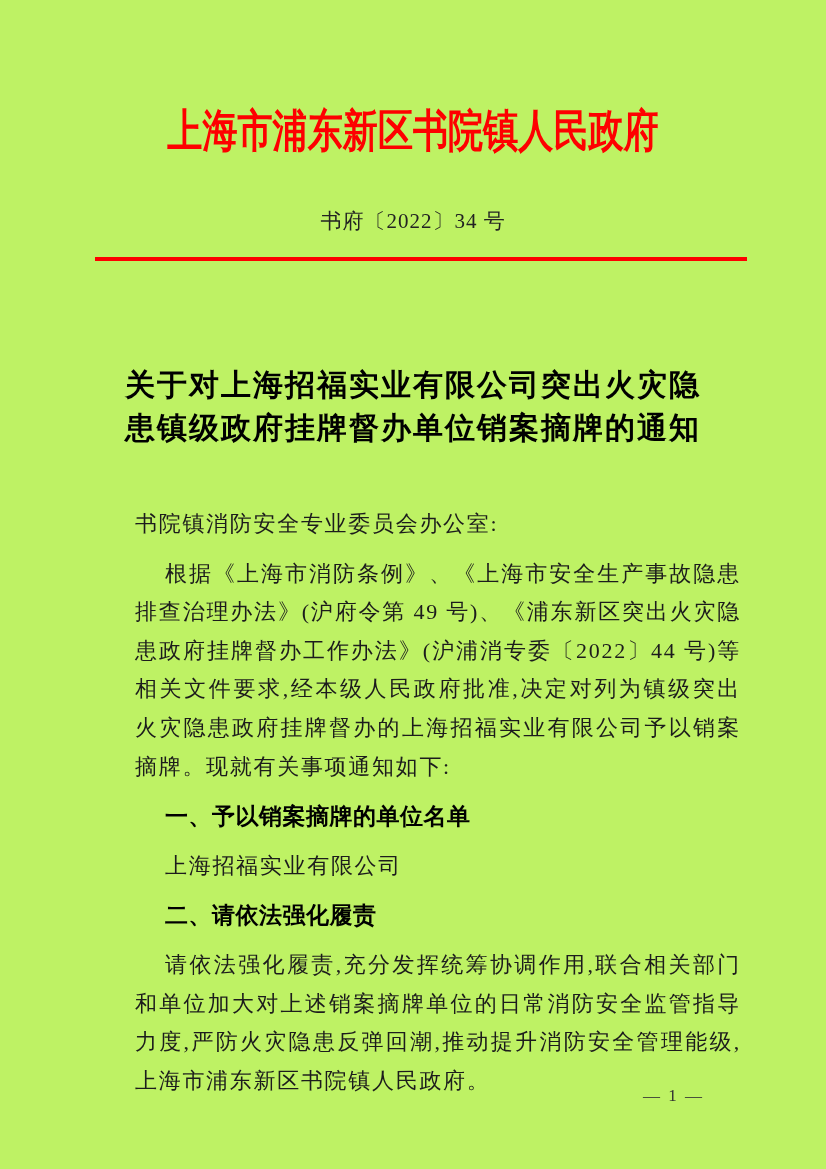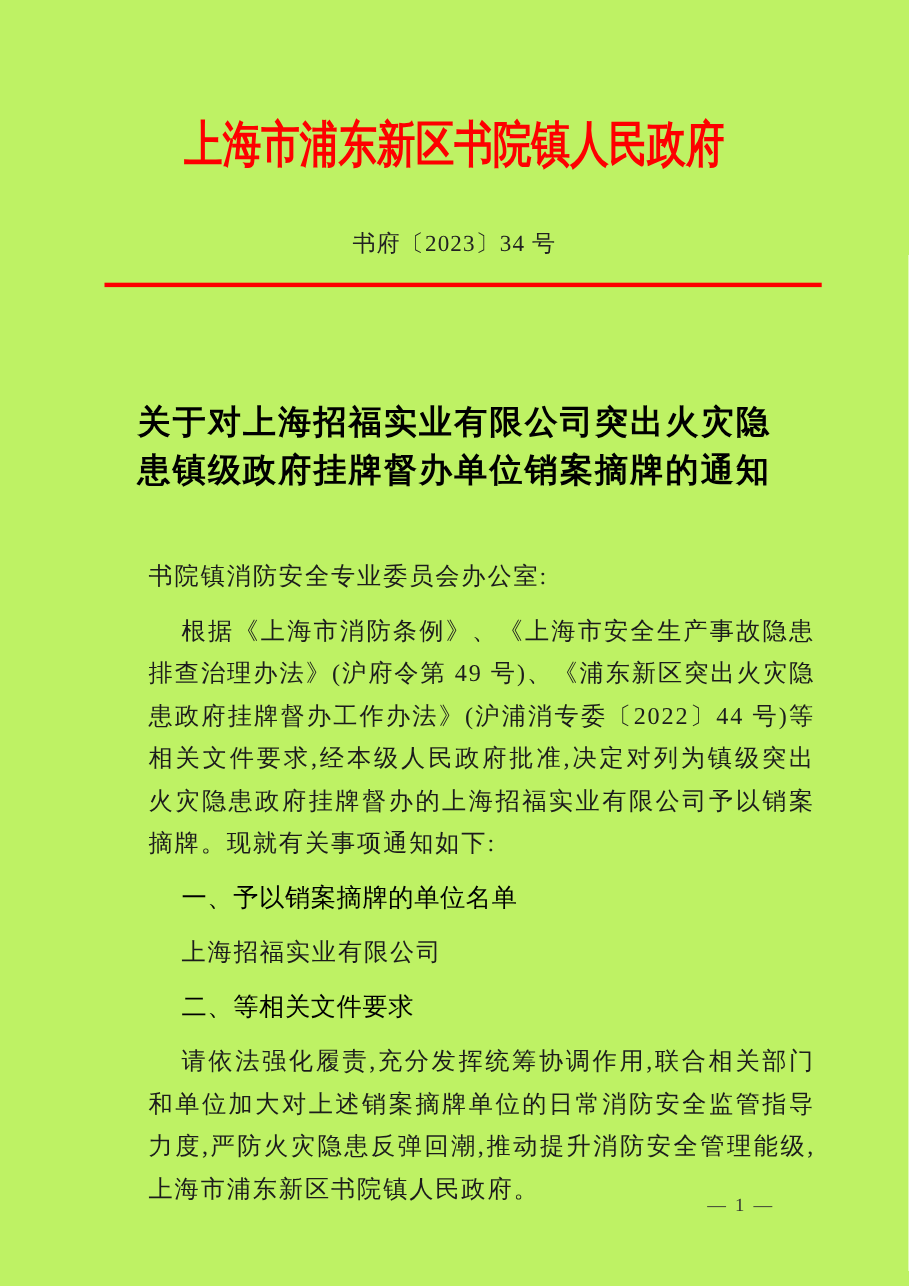--- a/index.html
+++ b/index.html
@@ -82,21 +82,21 @@
   }
   .body-block p {
     margin: 11px;
     padding: 0;
   }
   .indent {
     text-indent: 30px;
   }
   .section-heading {
     font-family: "Liberation Sans", "DejaVu Sans", sans-serif;
-    font-weight: normal;
+    font-weight: bold;
     font-size: 23px;
     letter-spacing: 0.5px;
     color: #000000;
     text-indent: 30px;
   }
   
   .page-number {
     position: absolute;
     top: 1086px;
     right: 122px;
@@ -108,30 +108,30 @@
 </style>
 </head>
 <body>
 
 <div class="page">
 
   <div class="issuer">
     <span class="squeeze">上海市浦东新区书院镇人民政府</span>
   </div>
 
-  <div class="doc-number">书府〔2023〕34 号</div>
+  <div class="doc-number">书府〔2022〕34 号</div>
 
   <div class="red-line"></div>
 
   <div class="doc-title">关于对上海招福实业有限公司突出火灾隐患镇级政府挂牌督办单位销案摘牌的通知</div>
 
   <div class="body-block">
     <p class="salutation">书院镇消防安全专业委员会办公室:</p>
     <p class="indent">根据《上海市消防条例》、《上海市安全生产事故隐患排查治理办法》(沪府令第 49 号)、《浦东新区突出火灾隐患政府挂牌督办工作办法》(沪浦消专委〔2022〕44 号)等相关文件要求,经本级人民政府批准,决定对列为镇级突出火灾隐患政府挂牌督办的上海招福实业有限公司予以销案摘牌。现就有关事项通知如下:</p>
     <p class="section-heading">一、予以销案摘牌的单位名单</p>
     <p class="indent">上海招福实业有限公司</p>
-    <p class="section-heading">二、等相关文件要求</p>
+    <p class="section-heading">二、请依法强化履责</p>
     <p class="indent">请依法强化履责,充分发挥统筹协调作用,联合相关部门和单位加大对上述销案摘牌单位的日常消防安全监管指导力度,严防火灾隐患反弹回潮,推动提升消防安全管理能级,上海市浦东新区书院镇人民政府。</p>
   </div>
 
   <div class="page-number">— 1 —</div>
 
 </div>
 
 </body></html>

